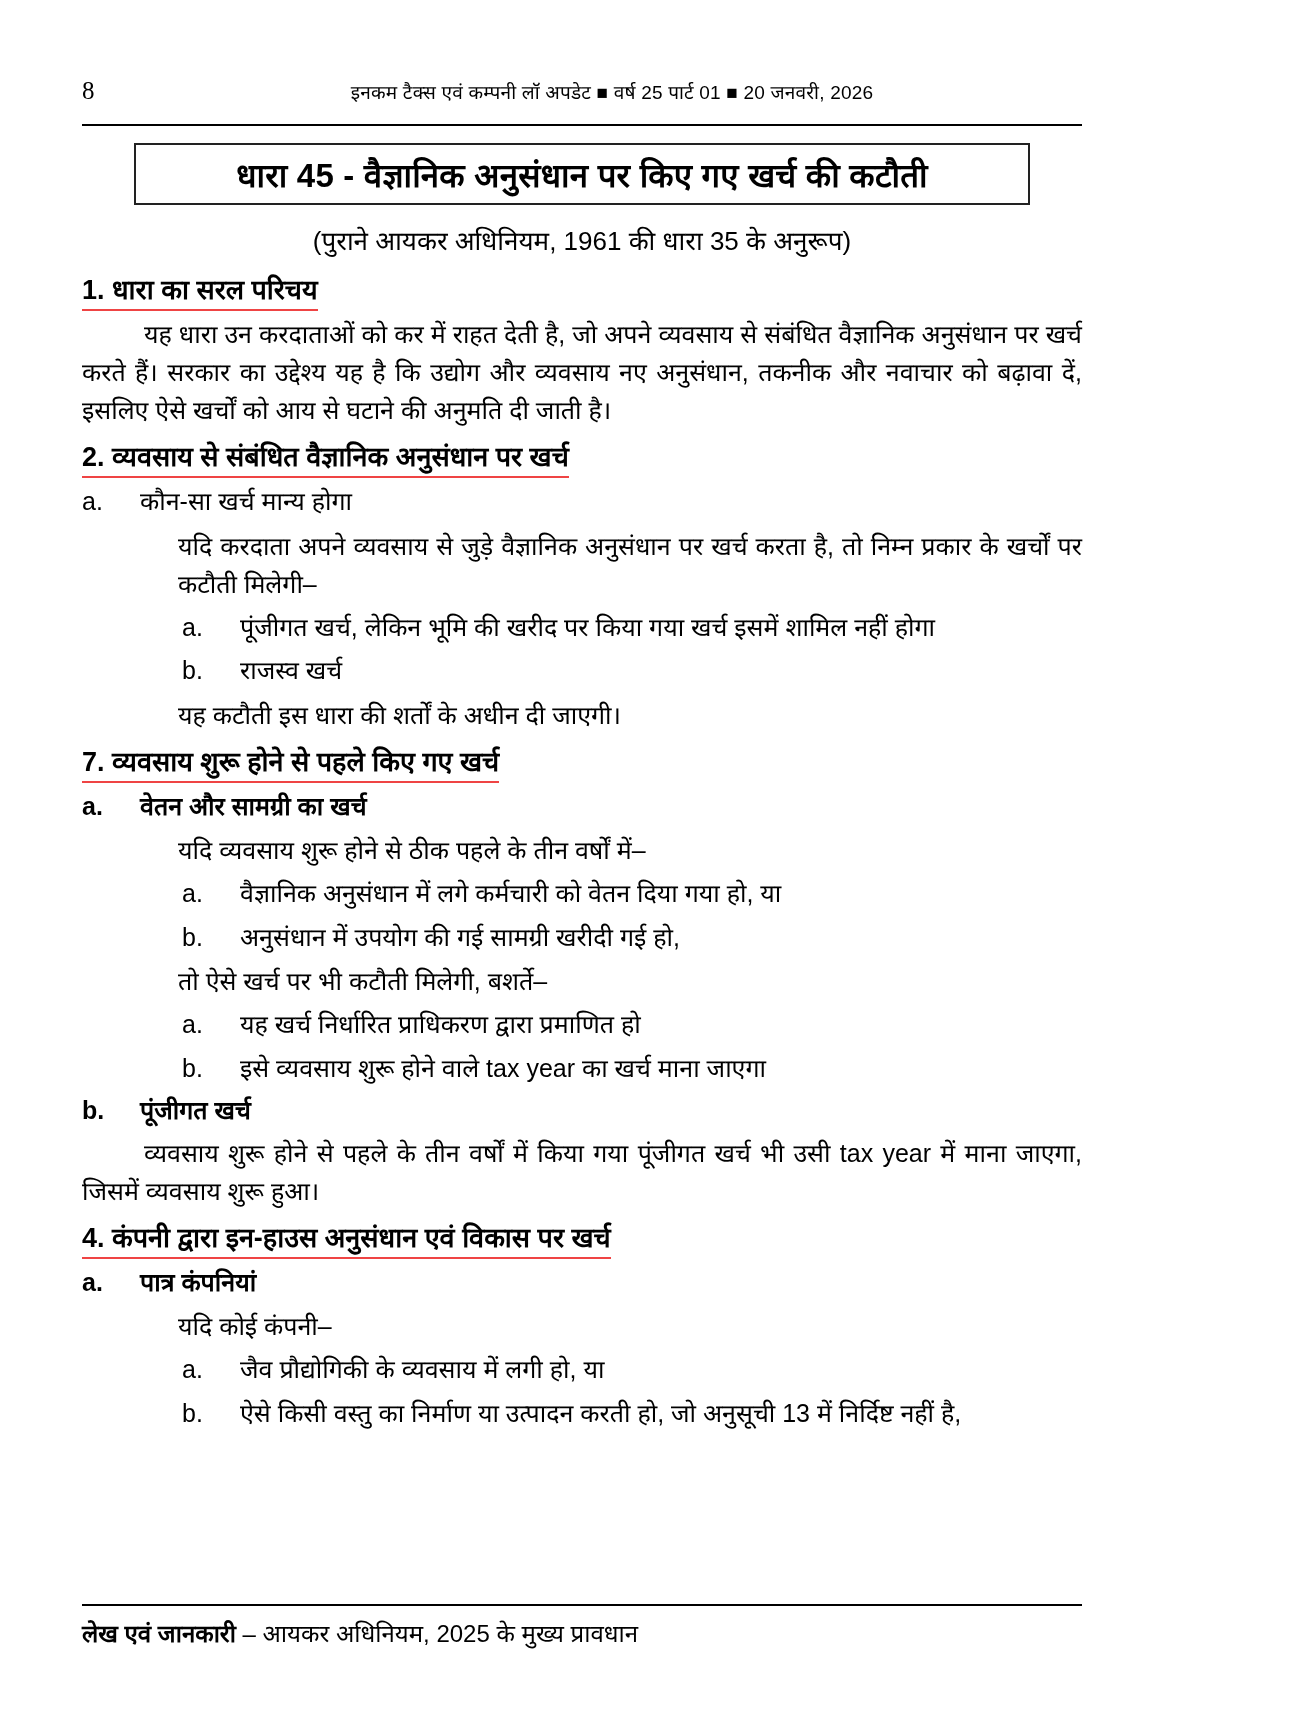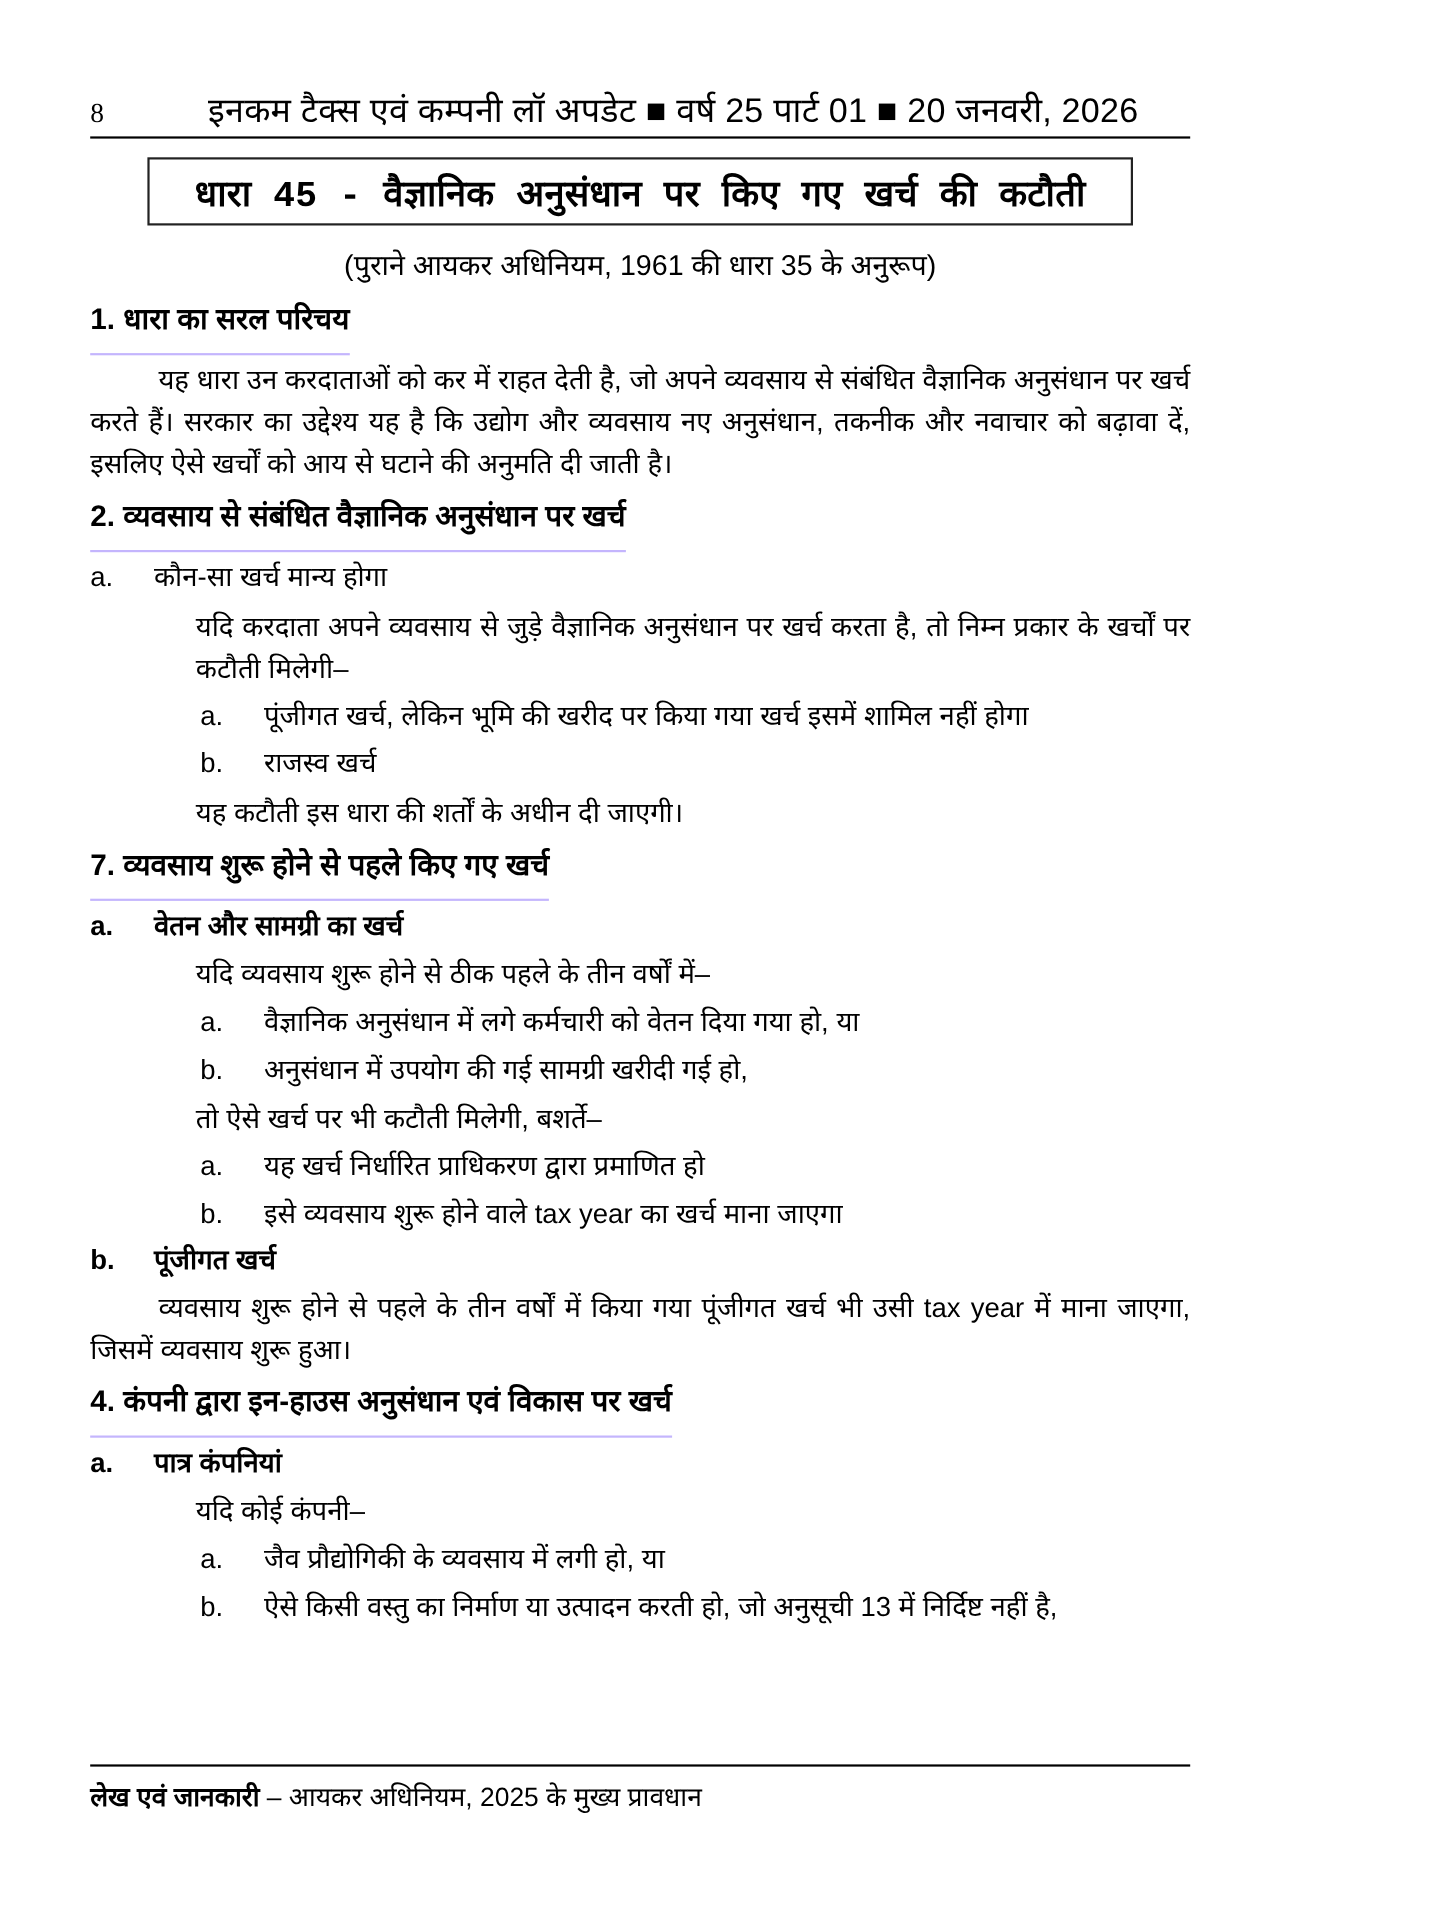--- a/index.html
+++ b/index.html
@@ -37,21 +37,21 @@
     font-family: "Liberation Serif", "DejaVu Serif", serif;
     font-size: 25px;
     line-height: 1;
     width: 60px;
     flex: 0 0 60px;
   }
   .header-title {
     flex: 1 1 auto;
     text-align: center;
     font-family: "Liberation Sans", "DejaVu Sans", sans-serif;
-    font-size: 31px;
+    font-size: 19px;
     letter-spacing: 0.2px;
     white-space: nowrap;
   }
   .header-rule {
     position: absolute;
     top: 124px;
     left: 82px;
     width: 1000px;
     height: 0;
     border-top: 2px solid #000;
@@ -64,21 +64,21 @@
     left: 134px;
     width: 896px;
     height: 62px;
     border: 2px solid #222;
     box-sizing: border-box;
     display: flex;
     align-items: center;
     justify-content: center;
   }
   .title-box-inner {
-    font-family: Liberation Mono, monospace;
+    font-family: Liberation Sans, sans-serif;
     font-weight: bold;
     font-size: 33px;
     white-space: nowrap;
     letter-spacing: 0.2px;
   }
 
   .subtitle {
     position: absolute;
     top: 222px;
     left: 82px;
@@ -97,22 +97,22 @@
   }
 
   .sec-head {
     font-family: "Liberation Sans", "DejaVu Sans", sans-serif;
     font-weight: bold;
     font-size: 27px;
     margin: 8px 0 2px 0;
     display: block;
   }
   .sec-head span.u {
-    border-bottom: 2px solid #c4b5fd;
-    padding-bottom: 14px;
+    border-bottom: 2px solid #ef4444;
+    padding-bottom: 2px;
     display: inline-block;
   }
 
   p.body {
     font-family: "Liberation Sans", "DejaVu Sans", sans-serif;
     font-size: 25px;
     line-height: 1.52;
     margin: 4px 0 2px 0;
     text-align: justify;
     text-justify: inter-word;

